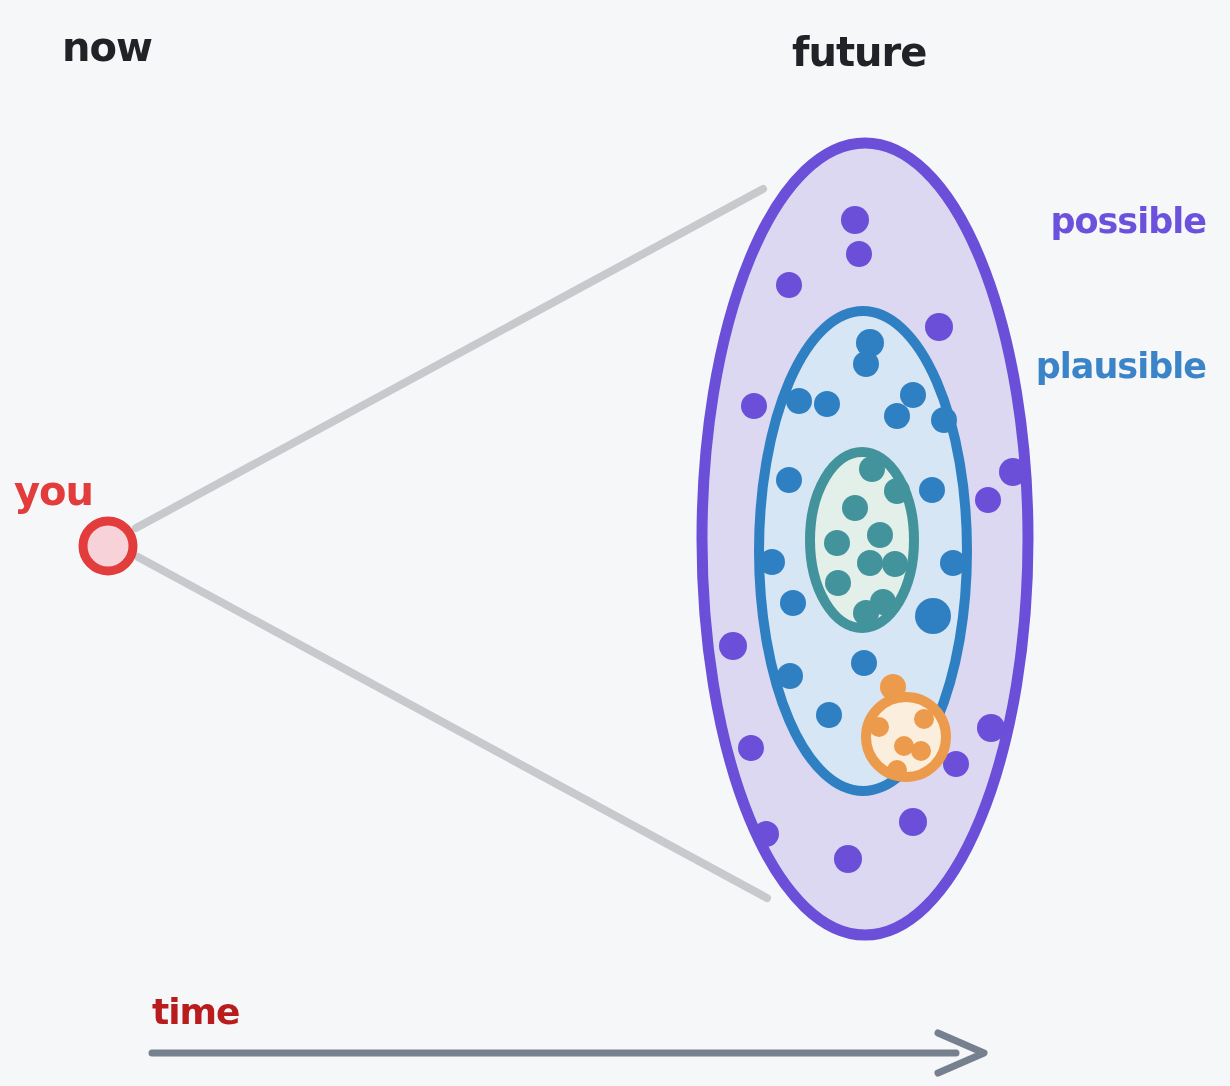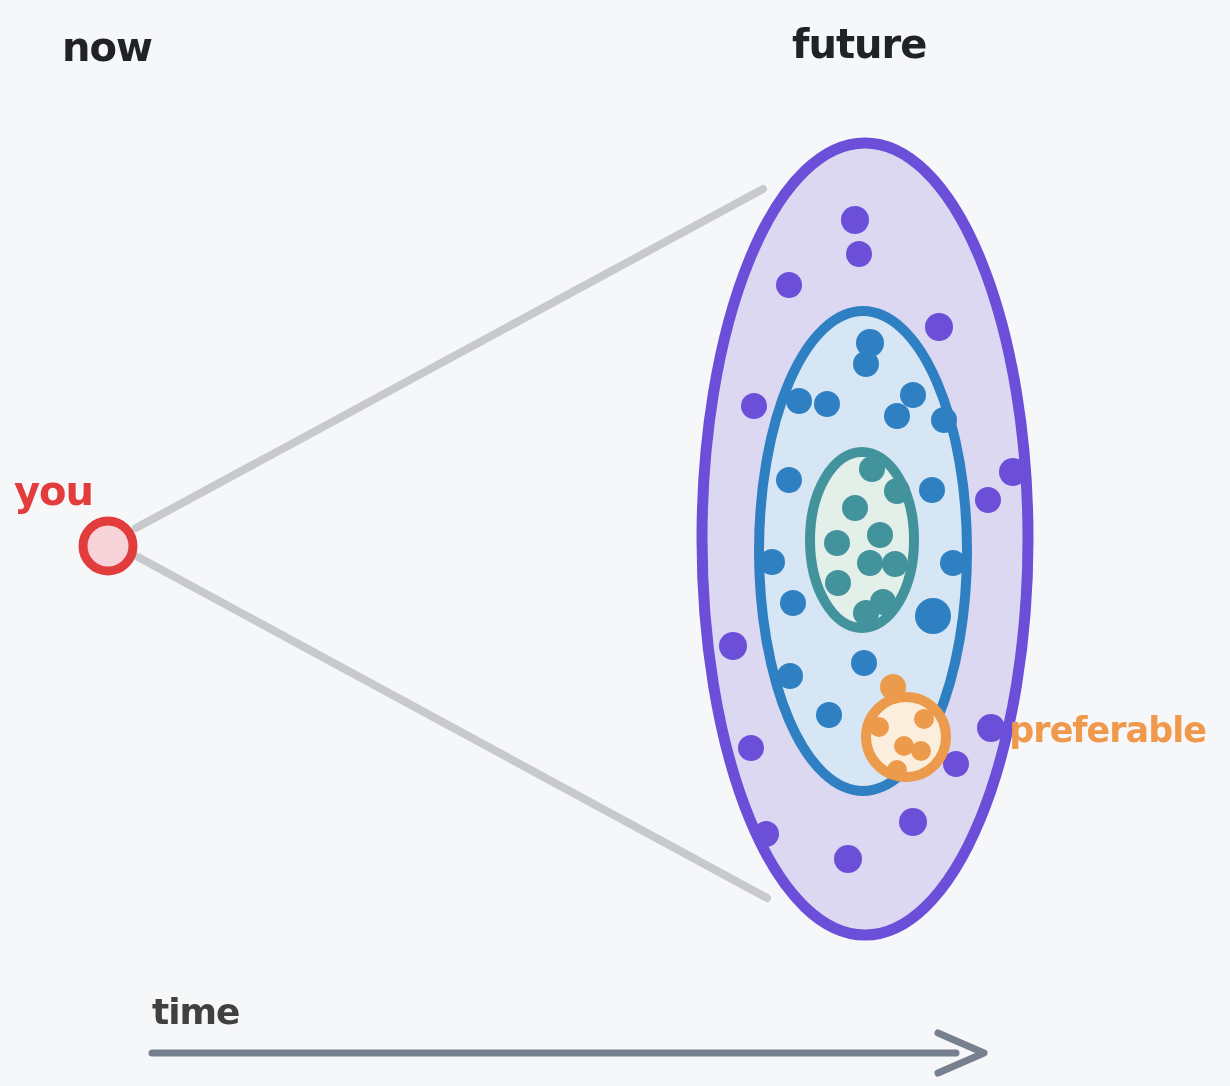--- a/index.html
+++ b/index.html
@@ -1,21 +1,21 @@
 <!DOCTYPE html>
 <html><head>
 <meta charset="utf-8">
 <style>
   html,body{margin:0;padding:0;}
   body{width:1230px;height:1086px;overflow:hidden;font-family:"DejaVu Sans","Liberation Sans",sans-serif;}
   #stage{position:relative;width:1230px;height:1074px;}
   #scene{position:absolute;left:0;top:0;}
   .lbl{position:absolute;font-weight:700;letter-spacing:-1px;line-height:1;white-space:nowrap;}
   .lbl-now{left:62px;top:27px;font-size:40px;}
-  .lbl-future{left:792px;top:24px;font-size:40px;text-align:right;}
+  .lbl-future{left:792px;top:32px;font-size:40px;text-align:right;}
   .lbl-you{left:14px;top:471px;font-size:40px;}
   .lbl-time{left:152px;top:994px;font-size:36px;}
   .lbl-right{right:24px;text-align:right;font-size:35px;}
   .lbl-possible{top:204px;}
   .lbl-plausible{top:349px;}
   .lbl-probable{top:508px;}
   .lbl-preferable{top:713px;}
 </style>
 </head>
 <body style="background: rgb(246, 247, 249);">
@@ -78,19 +78,20 @@
       <line x1="152" y1="1053" x2="956" y2="1053" stroke="#76808f" stroke-width="7" stroke-linecap="round"></line>
       <polyline points="938,1033 984,1053 938,1073" fill="none" stroke="#76808f" stroke-width="7" stroke-linecap="round" stroke-linejoin="round"></polyline>
     </svg>
 
   <div class="lbl lbl-now" style="color: rgb(32, 34, 40);">now</div>
 
   <div class="lbl lbl-future" style="color: rgb(32, 34, 40);">future</div>
 
   <div class="lbl lbl-you" style="color: rgb(226, 60, 60);">you</div>
 
+  <div class="lbl lbl-right lbl-possible" style="color: rgb(108, 81, 220);">possible</div>
+
+  <div class="lbl lbl-right lbl-plausible" style="color: rgb(59, 132, 200);">plausible</div>
 
 
 
-  <div class="lbl lbl-right lbl-preferable" style="color: rgb(240, 153, 76);">preferable</div>
-
-  <div class="lbl lbl-time" style="color: #404040; text-align: right;">time</div>
+  <div class="lbl lbl-time" style="color: #b91c1c; text-align: right;">time</div>
 </div>
 
 </body></html>

